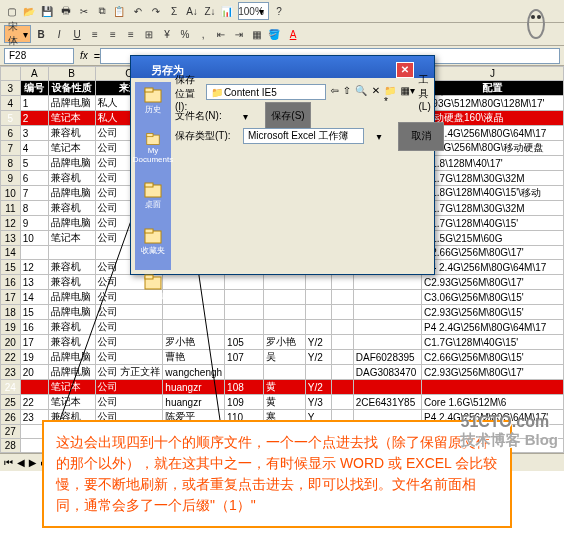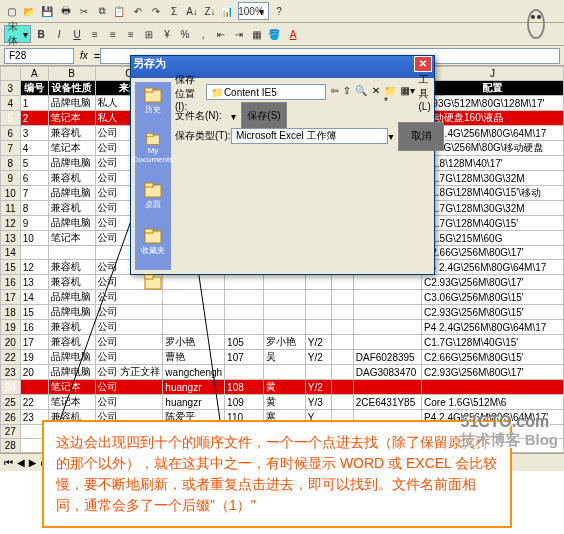--- a/index.html
+++ b/index.html
@@ -1,52 +1,52 @@
 <!DOCTYPE html>
 <html><head>
 <meta charset="utf-8">
 <style>
 * { box-sizing: border-box; margin: 0; padding: 0; }
 body { font-family: "SimSun", Arial, sans-serif; font-size: 11px; background: #fff; width: 564px; height: 534px; position: relative; overflow: hidden; }
 .toolbar { background: #ece9d8; border-bottom: 1px solid #aca899; padding: 2px 4px; display: flex; align-items: center; gap: 2px; }
 .toolbar span { width: 16px; height: 16px; display: inline-flex; align-items: center; justify-content: center; font-size: 10px; color: #333; border: 1px solid transparent; }
-.font-box { display: inline-flex; align-items: center; border: 1px solid #7f9db9; background: #5eead4; height: 18px; padding: 0 2px; font-size: 10px; }
+.font-box { display: inline-flex; align-items: center; border: 1px solid #7f9db9; background: #fdba74; height: 18px; padding: 0 2px; font-size: 10px; }
 .zoom-box { display: inline-flex; align-items: center; border: 1px solid #7f9db9; background: #fff; height: 18px; padding: 0 4px; font-size: 10px; }
 .clippy { position: absolute; right: 8px; top: 4px; width: 40px; height: 40px; z-index: 5; }
 .namebox-row { background: #ece9d8; border-bottom: 1px solid #aca899; display: flex; align-items: center; height: 20px; }
 .namebox { border: 1px solid #7f9db9; background: #fff; width: 70px; height: 16px; margin-left: 4px; padding: 0 4px; font-size: 10px; display: flex; align-items: center; }
 .fx { margin: 0 6px; font-style: italic; font-size: 10px; }
 .formula { flex: 1; border: 1px solid #7f9db9; background: #fff; height: 16px; margin-right: 4px; }
 .sheet { position: relative; overflow: hidden; }
 table { border-collapse: collapse; table-layout: fixed; }
 th, td { border: 1px solid #c0c0c0; font-size: 10px; padding: 0 2px; height: 14px; overflow: hidden; white-space: nowrap; text-align: left; }
 th { background: #ece9d8; text-align: center; font-weight: normal; }
 .rowh { width: 22px; text-align: center; background: #ece9d8; }
 .colA { width: 30px; } .colB { width: 48px; } .colC { width: 30px; }
 .colD, .colE { width: 50px; } .colF { width: 46px; } .colG { width: 30px; } .colH { width: 28px; } .colI { width: 70px; } .colJ { width: 150px; }
 .hl { background: #e00000; color: #fff; }
 .hdr-row td { background: #000; color: #fff; font-weight: bold; text-align: center; }
 .sheet-tabs { background: #ece9d8; border-top: 1px solid #aca899; display: flex; align-items: center; height: 18px; font-size: 10px; padding: 0 4px; gap: 4px; }
 .tab { border: 1px solid #888; padding: 0 4px; background: #fff; }
 
 .dialog { position: absolute; left: 130px; top: 55px; width: 305px; height: 220px; background: #ece9d8; border: 1px solid #003c74; box-shadow: 2px 2px 6px rgba(0,0,0,0.4); z-index: 20; }
-.dlg-title { background: linear-gradient(#3b77dd, #2a5fc1); color: #fff; height: 22px; display: flex; align-items: flex-start; padding: 0 2px; font-size: 11px; font-weight: bold; justify-content: space-between; }
+.dlg-title { background: linear-gradient(#3b77dd, #2a5fc1); color: #fff; height: 22px; display: flex; align-items: flex-end; padding: 0 20px; font-size: 11px; font-weight: bold; justify-content: space-between; }
 .dlg-title .close { background: #e04343; border: 1px solid #fff; width: 18px; height: 16px; color: #fff; text-align: center; line-height: 14px; font-size: 10px; }
 .dlg-body { padding: 4px; display: flex; height: calc(100% - 22px); }
 .dlg-sidebar { width: 52px; background: #7a96df; display: flex; flex-direction: column; align-items: center; padding-top: 4px; gap: 17px; }
 .dlg-sidebar .ico { width: 36px; height: 32px; display: flex; flex-direction: column; align-items: center; color: #fff; font-size: 8px; text-align: center; }
 .dlg-sidebar .ico svg { width: 20px; height: 18px; }
 .dlg-main { flex: 1; display: flex; flex-direction: column; padding-left: 4px; }
 .loc-row { display: flex; align-items: center; gap: 4px; font-size: 10px; height: 20px; }
 .loc-dd { border: 1px solid #7f9db9; background: #fff; height: 16px; flex: 0 0 120px; padding: 0 4px; display: flex; align-items: center; }
 .mini-ico { width: 14px; height: 14px; display: inline-block; }
 .file-list { flex: 1; background: #fff; border: 1px solid #7f9db9; margin-top: 3px; padding: 2px; font-size: 10px; overflow: hidden; }
 .file-list div { display: flex; align-items: center; gap: 3px; height: 14px; }
 .bottom-rows { margin-top: 4px; }
-.brow { display: flex; align-items: center; gap: 0; font-size: 10px; height: 20px; }
+.brow { display: flex; align-items: center; gap: 12px; font-size: 10px; height: 20px; }
 .brow label { width: 56px; }
 .brow .inp { flex: 1; border: 1px solid #7f9db9; background: #fff; height: 16px; padding: 0 4px; display: flex; align-items: center; }
 .brow .inp.hl2 { background: #316ac5; color: #fff; }
 .brow button { width: 46px; height: 29px; font-size: 10px; background: #737373; border: 1px solid #888; }
 .annotation { position: absolute; left: 42px; top: 420px; width: 470px; border: 2px solid #ff9000; background: #fff; padding: 10px 12px; font-size: 14px; color: #ff5000; line-height: 1.5; z-index: 30; }
 .watermark { position: absolute; right: 6px; bottom: 84px; font-size: 16px; font-weight: bold; color: #888; text-shadow: 1px 1px 0 #fff; z-index: 40; margin-top: 28px; }
 .watermark small { display: block; font-size: 15px; color: #aaa; text-align: right; }
 </style>
 </head>
 <body>

